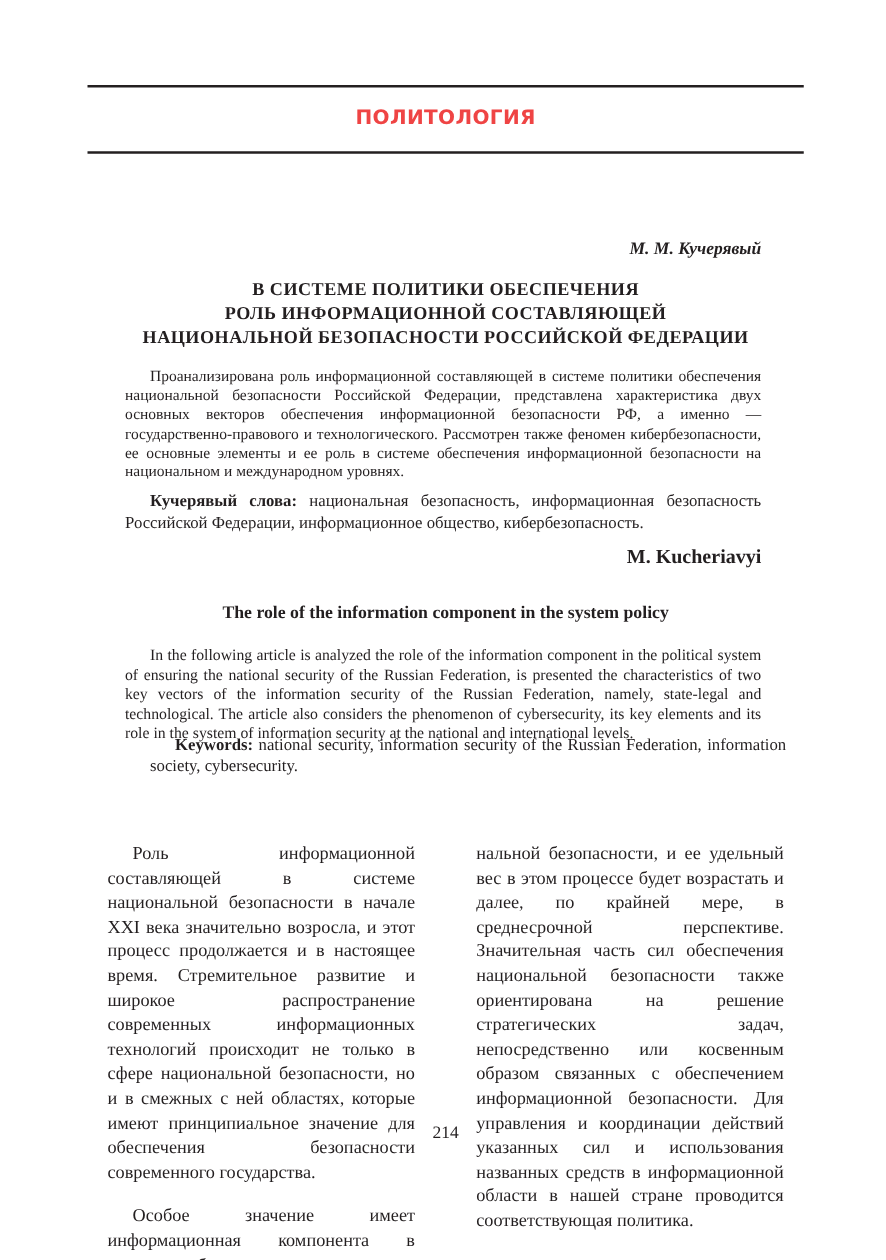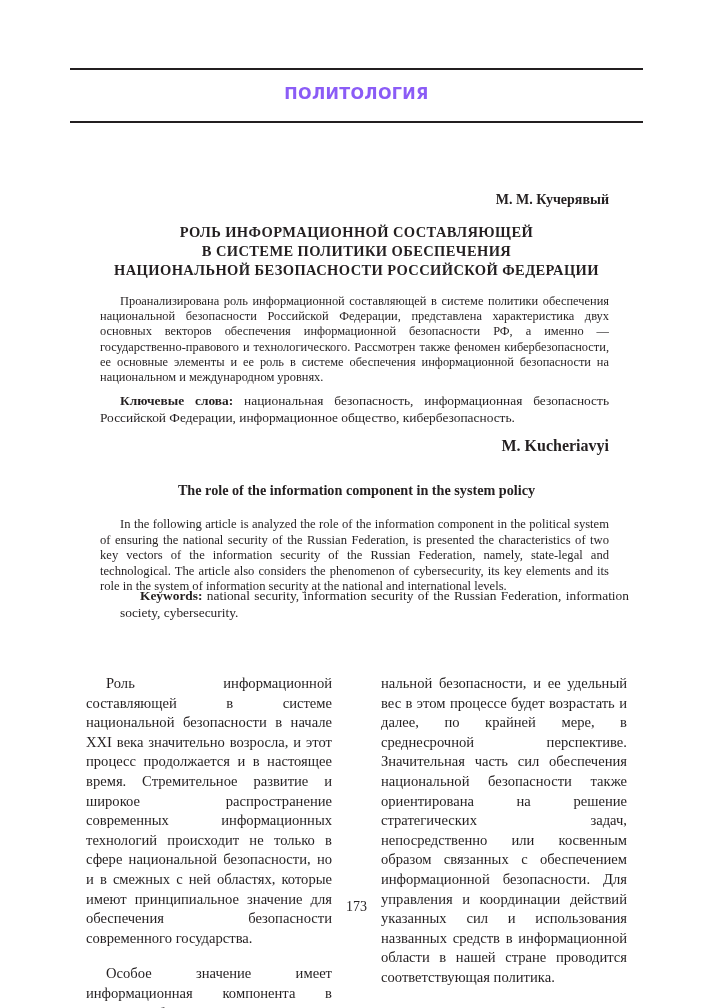--- a/index.html
+++ b/index.html
@@ -3,25 +3,25 @@
 <meta charset="utf-8">
 <style>
   html, body { margin: 0; padding: 0; background: #ffffff; }
   body { width: 709px; height: 1008px; position: relative; overflow: hidden; color: #231f20; }
   .rule { position: absolute; left: 70px; width: 573px; height: 2px; background: #231f20; }
   .rule.top { top: 68px; }
   .rule.bottom { top: 121px; }
   .section-title {
     position: absolute; left: 70px; width: 573px; top: 84px;
     text-align: center; font-family: "DejaVu Sans", sans-serif; font-weight: bold;
-    font-size: 16px; letter-spacing: 0.3px; color: #8b5cf6;
+    font-size: 16px; letter-spacing: 0.3px; color: #ef4444;
   }
   .author-ru {
     position: absolute; right: 100px; top: 192px;
-    font-family: "Liberation Serif", serif; font-weight: bold; font-size: 14px;
+    font-family: "Liberation Serif", serif; font-weight: bold; font-style: italic; font-size: 14px;
   }
   .title-ru {
     position: absolute; left: 70px; width: 573px; top: 223px;
     text-align: center; font-family: "Liberation Serif", serif; font-weight: bold;
     font-size: 14.5px; line-height: 19px; letter-spacing: 0.4px;
   }
   .abstract {
     position: absolute; left: 100px; width: 509px;
     font-family: "Liberation Serif", serif; font-size: 12.4px; line-height: 15.2px;
     text-align: justify; text-indent: 20px; margin: 0;
@@ -62,41 +62,41 @@
 </head>
 <body>
 
 <div class="rule top"></div>
 <div class="section-title">ПОЛИТОЛОГИЯ</div>
 <div class="rule bottom"></div>
 
 <div class="author-ru">М. М. Кучерявый</div>
 
 <div class="title-ru">
+  <div>В СИСТЕМЕ ПОЛИТИКИ ОБЕСПЕЧЕНИЯ</div>
   <div>РОЛЬ ИНФОРМАЦИОННОЙ СОСТАВЛЯЮЩЕЙ</div>
-  <div>В СИСТЕМЕ ПОЛИТИКИ ОБЕСПЕЧЕНИЯ</div>
   <div>НАЦИОНАЛЬНОЙ БЕЗОПАСНОСТИ РОССИЙСКОЙ ФЕДЕРАЦИИ</div>
 </div>
 
 <p class="abstract ru">Проанализирована роль информационной составляющей в системе политики обеспечения национальной безопасности Российской Федерации, представлена характеристика двух основных векторов обеспечения информационной безопасности РФ, а именно — государственно-правового и технологического. Рассмотрен также феномен кибербезопасности, ее основные элементы и ее роль в системе обеспечения информационной безопасности на национальном и международном уровнях.</p>
 
-<p class="keywords ru"><b>Ключевые слова:</b> <span>национальная безопасность, информационная безопасность Российской Федерации, информационное общество, кибербезопасность.</span></p>
+<p class="keywords ru"><b>Кучерявый слова:</b> <span>национальная безопасность, информационная безопасность Российской Федерации, информационное общество, кибербезопасность.</span></p>
 
 <div class="author-en">M. Kucheriavyi</div>
 
 <div class="title-en">
   <div>The role of the information component in the system policy</div>
 </div>
 
 <p class="abstract en">In the following article is analyzed the role of the information component in the political system of ensuring the national security of the Russian Federation, is presented the characteristics of two key vectors of the information security of the Russian Federation, namely, state-legal and technological. The article also considers the phenomenon of cybersecurity, its key elements and its role in the system of information security at the national and international levels.</p>
 
 <p class="keywords en"><b>Keywords:</b> <span>national security, information security of the Russian Federation, information society, cybersecurity.</span></p>
 
 <div class="col left">
   <p>Роль информационной составляющей в системе национальной безопасности в начале XXI века значительно возросла, и этот процесс продолжается и в настоящее время. Стремительное развитие и широкое распространение современных информационных технологий происходит не только в сфере национальной безопасности, но и в смежных с ней областях, которые имеют принципиальное значение для обеспечения безопасности современного государства.</p>
   <p>Особое значение имеет информационная компонента в средствах обеспечения нацио-</p>
 </div>
 
 <div class="col right">
   <p class="cont">нальной безопасности, и ее удельный вес в этом процессе будет возрастать и далее, по крайней мере, в среднесрочной перспективе. Значительная часть сил обеспечения национальной безопасности также ориентирована на решение стратегических задач, непосредственно или косвенным образом связанных с обеспечением информационной безопасности. Для управления и координации действий указанных сил и использования названных средств в информационной области в нашей стране проводится соответствующая политика.</p>
 </div>
 
-<div class="page-number">173</div>
+<div class="page-number">214</div>
 
 </body></html>

